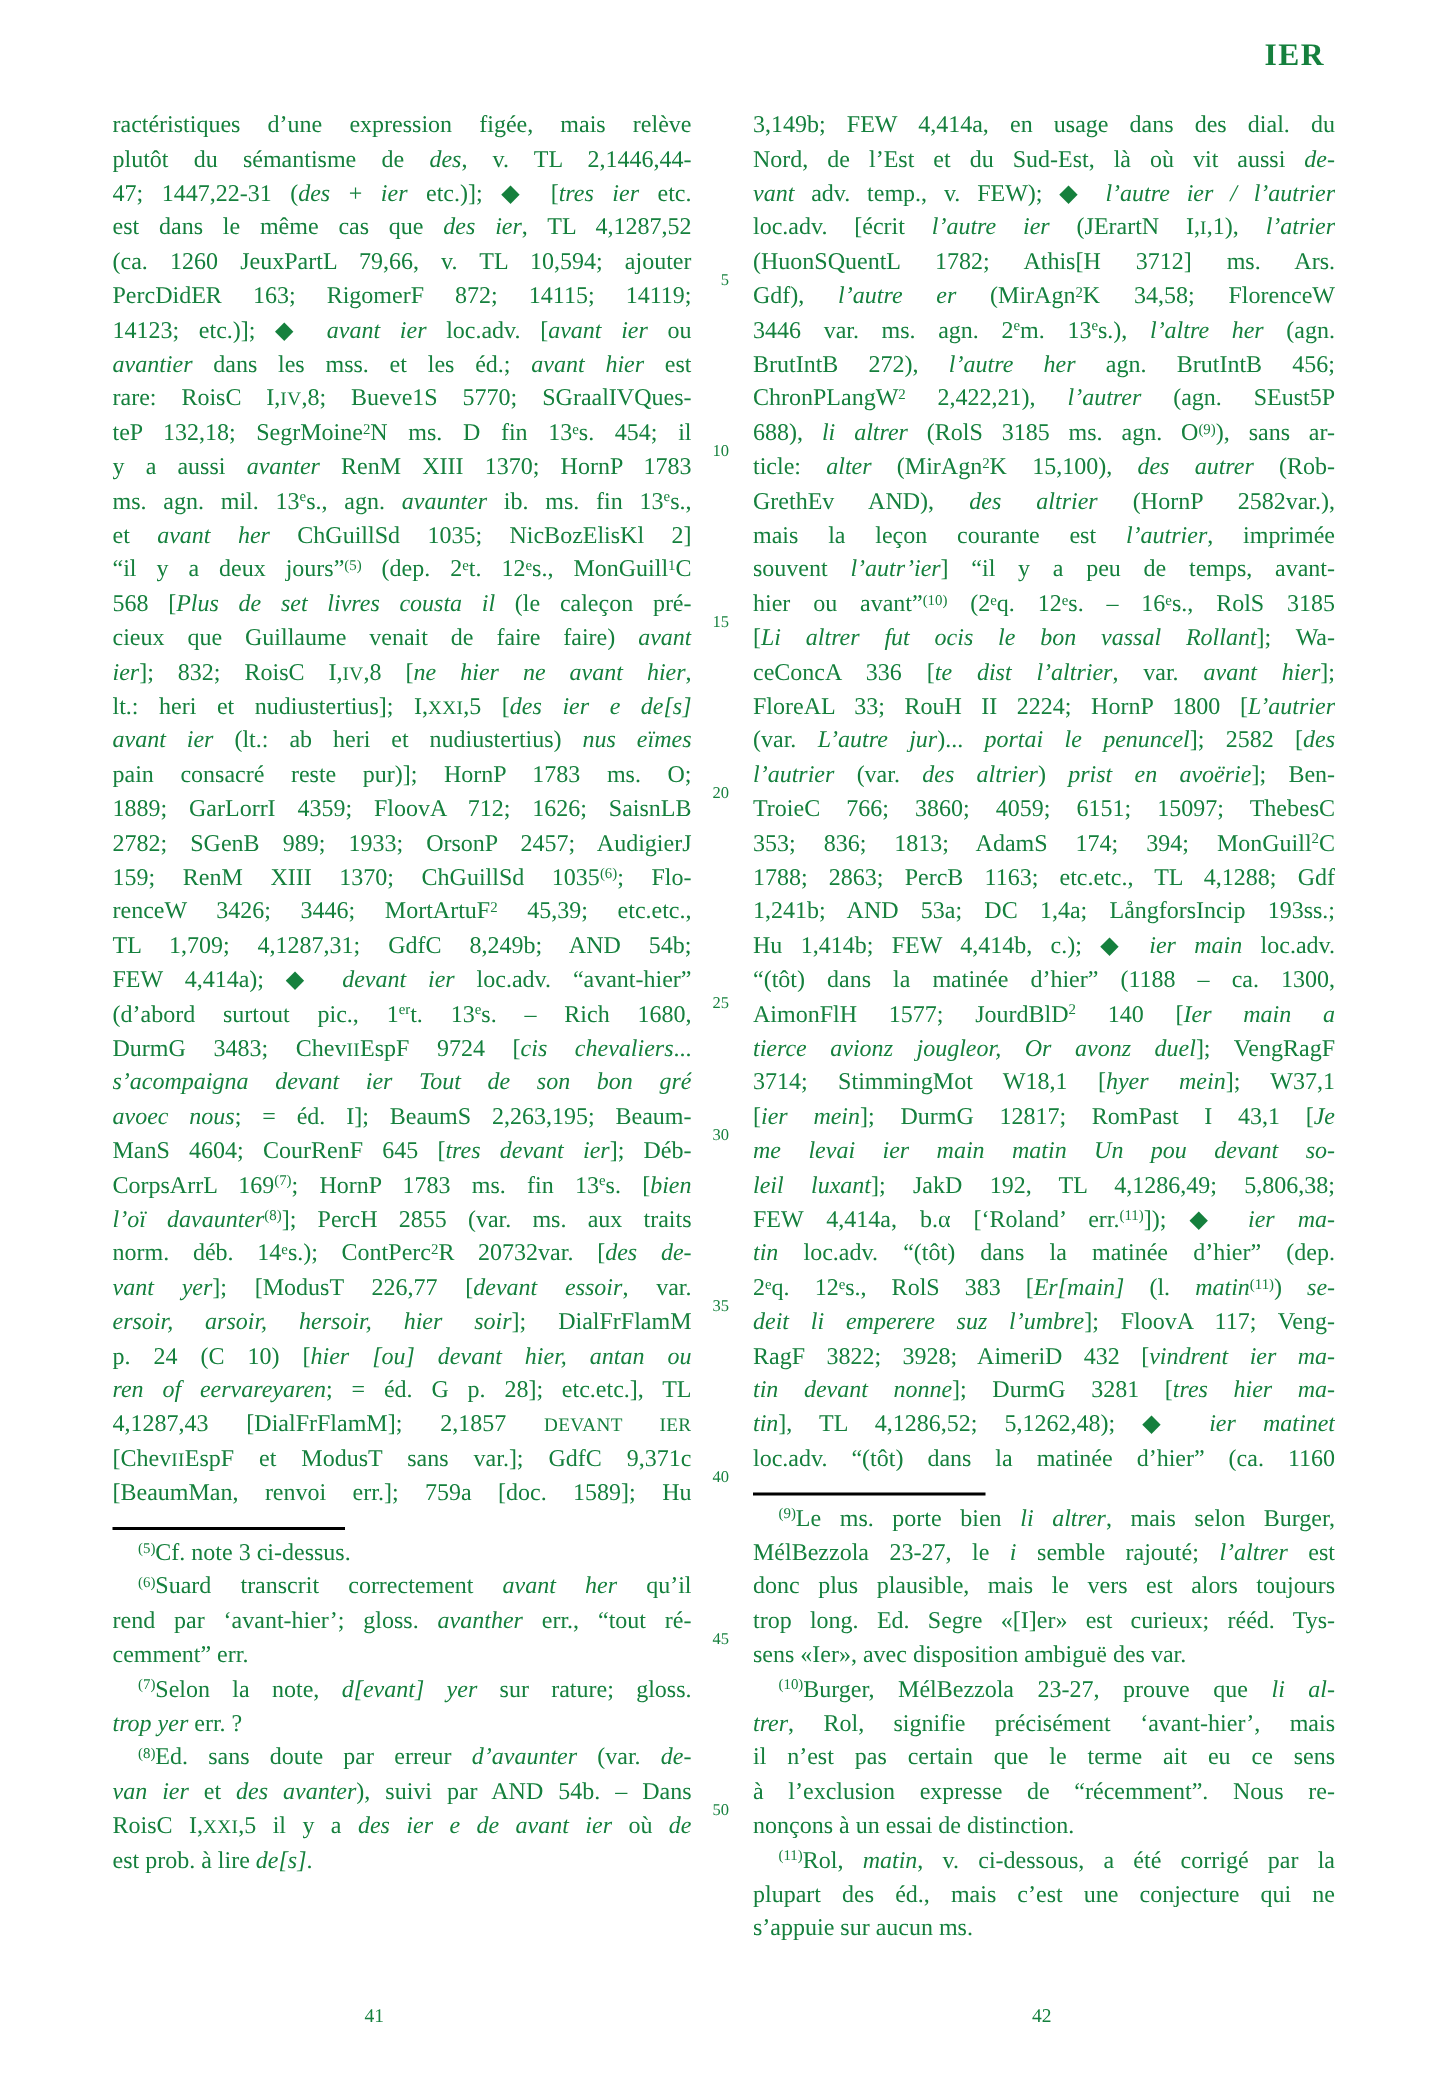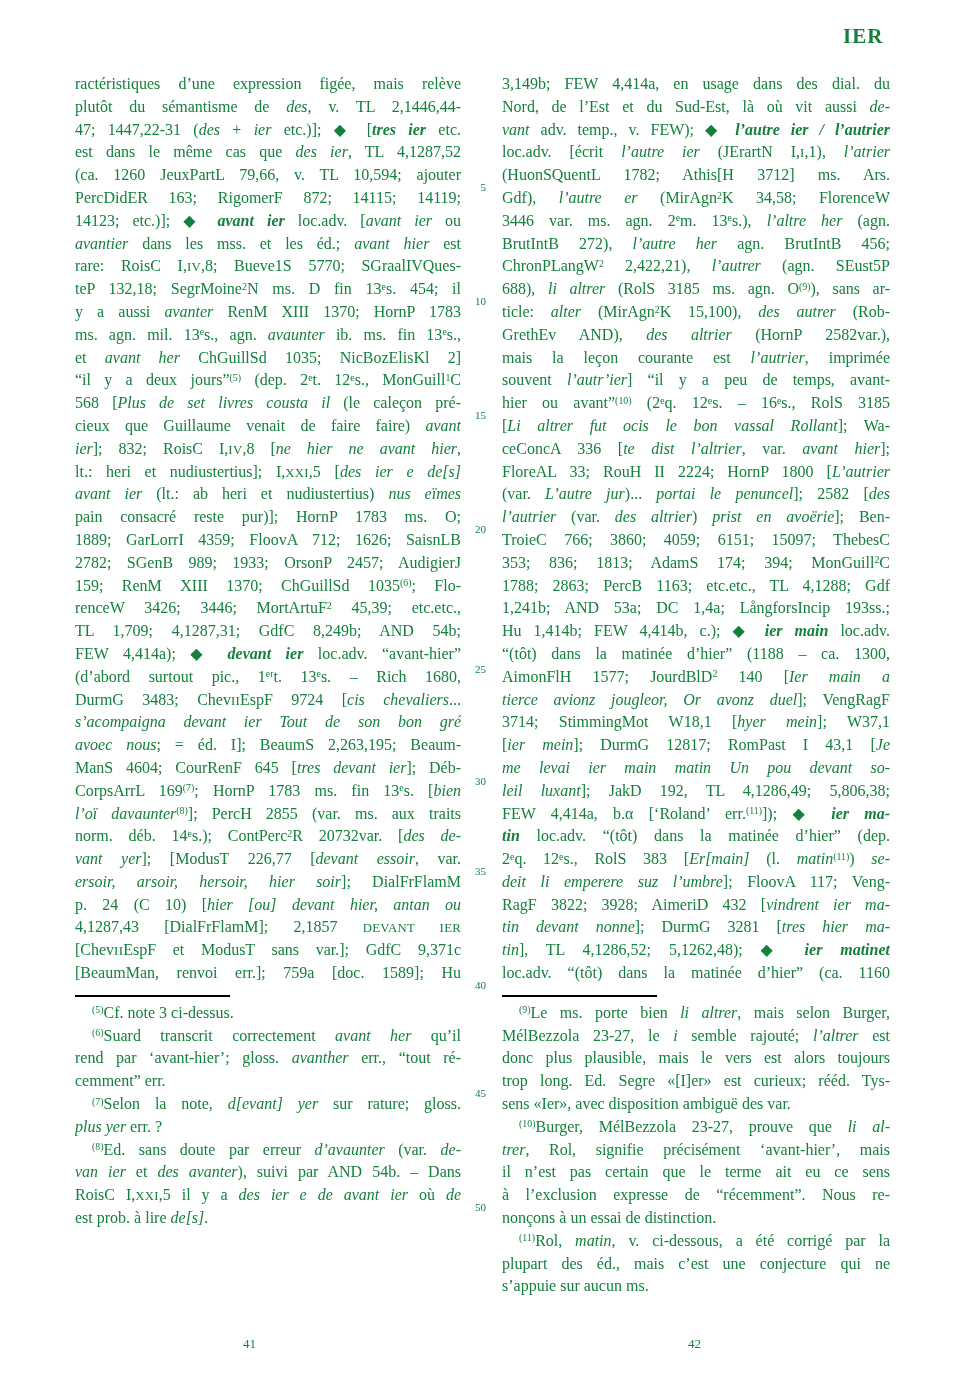--- a/index.html
+++ b/index.html
@@ -16,33 +16,33 @@
   .col-right{left:502px;width:388px;}
   .line{
     height:22.8px;overflow:hidden;
     text-align:justify;text-align-last:justify;
     white-space:normal;hyphens:none;
   }
   .line.nj{text-align-last:left;}
   .fn .line:first-child{text-indent:17px;}
   .fn-rule{width:155px;height:2px;background:#000;margin:10px 0 5px 0;}
   i{font-style:italic;}
-  b{font-weight:bold;margin-top:27px;}
+  b{font-weight:normal;margin-top:27px;}
   sup{font-size:0.62em;line-height:0;vertical-align:baseline;position:relative;top:-0.45em;}
   .sc{font-size:0.8em;letter-spacing:0.02em;}
   .gutter span{
     position:absolute;left:456px;width:30px;text-align:right;
     font-size:11px;line-height:22.8px;
   }
   .gutter span:nth-child(1){top:176px;}
   .gutter span:nth-child(2){top:290px;}
   .gutter span:nth-child(3){top:404px;}
   .gutter span:nth-child(4){top:518px;}
   .gutter span:nth-child(5){top:632px;margin-top:26px;}
-  .gutter span:nth-child(6){top:746px;margin-top:24px;}
+  .gutter span:nth-child(6){top:746px;}
   .gutter span:nth-child(7){top:860px;}
   .gutter span:nth-child(8){top:974px;text-align:right;}
   .gutter span:nth-child(9){top:1082px;}
   .gutter span:nth-child(10){top:1196px;}
   .folio{position:absolute;top:1336px;font-size:13px;}
   .folio-left{left:243px;}
   .folio-right{left:688px;}
 </style>
 </head>
 <body>
@@ -81,36 +81,37 @@
         <div class="line">DurmG 3483; Chev<span class="sc">II</span>EspF 9724 [<i>cis chevaliers</i>...</div>
         <div class="line"><i>s’acompaigna devant ier Tout de son bon gré</i></div>
         <div class="line"><i>avoec nous</i>; = éd. I]; BeaumS 2,263,195; Beaum-</div>
         <div class="line">ManS 4604; CourRenF 645 [<i>tres devant ier</i>]; Déb-</div>
         <div class="line">CorpsArrL 169<sup>(7)</sup>; HornP 1783 ms. fin 13<sup>e</sup>s. [<i>bien</i></div>
         <div class="line"><i>l’oï davaunter</i><sup>(8)</sup>]; PercH 2855 (var. ms. aux traits</div>
         <div class="line">norm. déb. 14<sup>e</sup>s.); ContPerc<sup>2</sup>R 20732var. [<i>des de-</i></div>
         <div class="line"><i>vant yer</i>]; [ModusT 226,77 [<i>devant essoir</i>, var.</div>
         <div class="line"><i>ersoir, arsoir, hersoir, hier soir</i>]; DialFrFlamM</div>
         <div class="line">p. 24 (C 10) [<i>hier [ou] devant hier, antan ou</i></div>
+        <div class="line"><i>ren of eervareyaren</i>; = éd. G p. 28]; etc.etc.], TL</div>
         <div class="line">4,1287,43 [DialFrFlamM]; 2,1857 <span class="sc">DEVANT IER</span></div>
         <div class="line">[Chev<span class="sc">II</span>EspF et ModusT sans var.]; GdfC 9,371c</div>
         <div class="line">[BeaumMan, renvoi err.]; 759a [doc. 1589]; Hu</div>
       </div>
       <div class="fn-rule"></div>
       <div class="block fn">
         <div class="line nj"><sup>(5)</sup>Cf. note 3 ci-dessus.</div>
       </div>
       <div class="block fn">
         <div class="line"><sup>(6)</sup>Suard transcrit correctement <i>avant her</i> qu’il</div>
         <div class="line">rend par ‘avant-hier’; gloss. <i>avanther</i> err., “tout ré-</div>
         <div class="line nj">cemment” err.</div>
       </div>
       <div class="block fn">
         <div class="line"><sup>(7)</sup>Selon la note, <i>d[evant] yer</i> sur rature; gloss.</div>
-        <div class="line nj"><i>plus yer</i> err. ?</div>
+        <div class="line nj"><i>trop yer</i> err. ?</div>
       </div>
       <div class="block fn">
         <div class="line"><sup>(8)</sup>Ed. sans doute par erreur <i>d’avaunter</i> (var. <i>de-</i></div>
         <div class="line"><i>van ier</i> et <i>des avanter</i>), suivi par AND 54b. – Dans</div>
         <div class="line">RoisC I,<span class="sc">XXI</span>,5 il y a <i>des ier e de avant ier</i> où <i>de</i></div>
         <div class="line nj">est prob. à lire <i>de[s]</i>.</div>
       </div>
     </div>
   <div class="col col-right">
       <div class="block txt">

